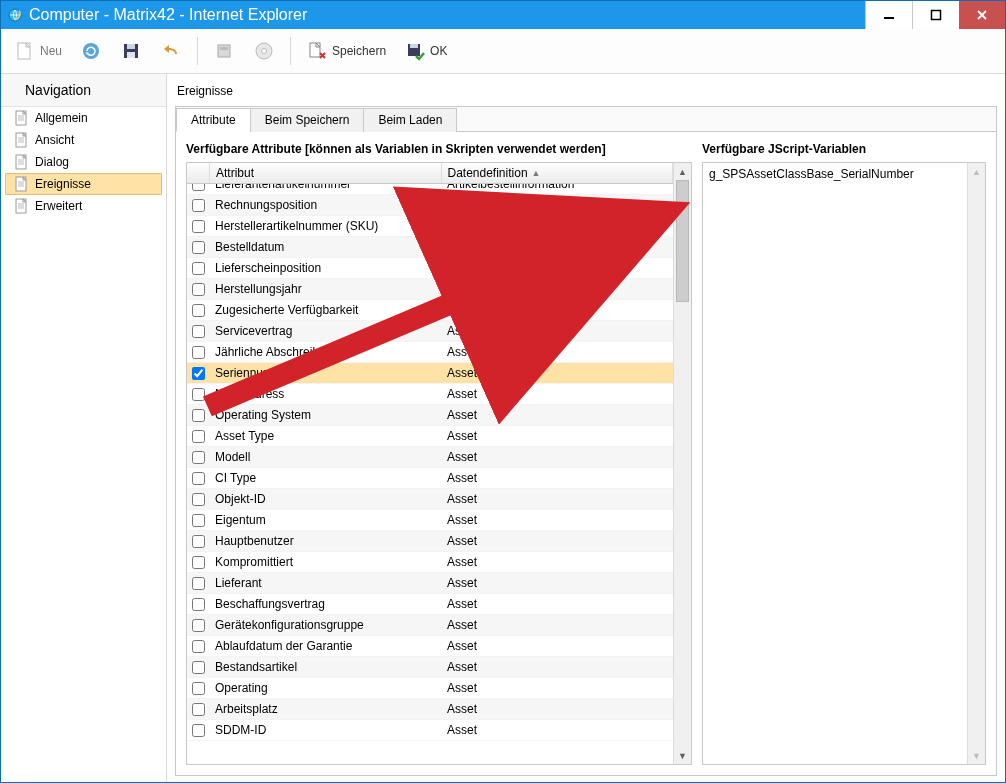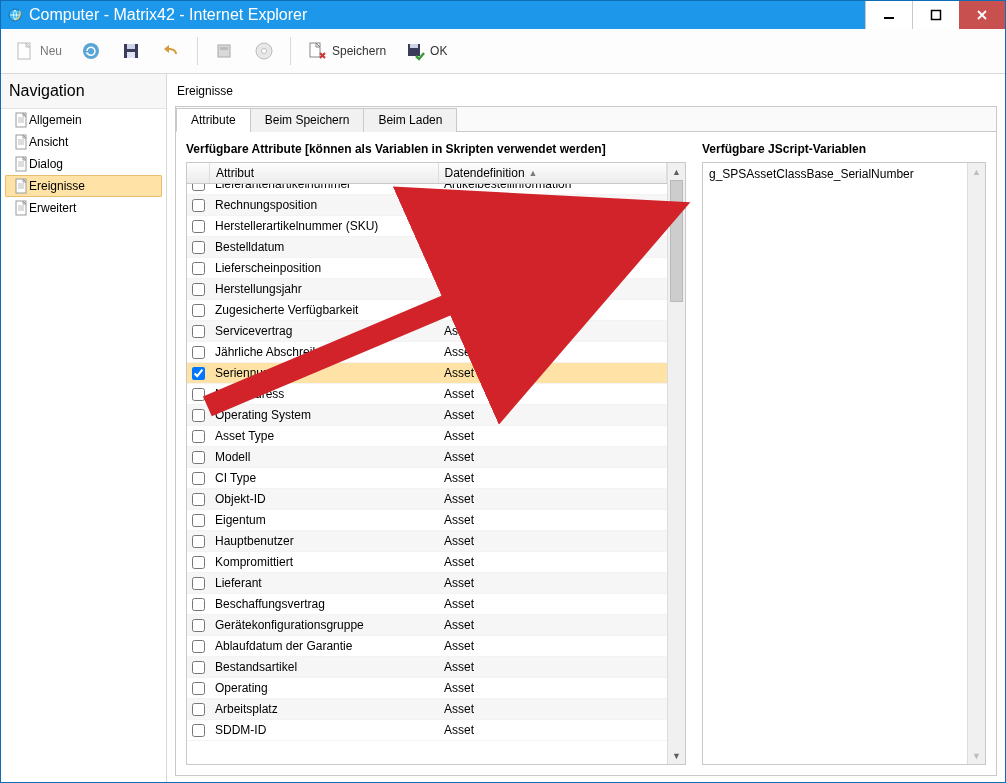--- a/index.html
+++ b/index.html
@@ -14,32 +14,32 @@
 .titlebar .win-btn.min{background:#fff}
 
 .toolbar{height:44px;background:#fdfdfd;border-bottom:1px solid #d9d9d9;display:flex;align-items:center;padding:0 6px;gap:4px}
 .tb-btn{display:flex;align-items:center;gap:4px;padding:4px 6px;border:1px solid transparent;border-radius:2px;color:#777}
 .tb-btn.enabled{color:#333}
 .tb-btn .ico{width:22px;height:22px}
 .tb-sep{width:1px;height:28px;background:#d9d9d9;margin:0 4px}
 
 .body{flex:1;display:flex;min-height:0}
 .nav{width:165px;border-right:1px solid #d9d9d9;display:flex;flex-direction:column}
-.nav-header{padding:8px 8px;font-size:16px;background:#f7f7f7;border-bottom:1px solid #e3e3e3}
-.nav-item{display:flex;align-items:center;gap:0;padding:3px 10px;margin:0 4px;cursor:default}
+.nav-header{padding:8px 24px;font-size:14px;background:#f7f7f7;border-bottom:1px solid #e3e3e3}
+.nav-item{display:flex;align-items:center;gap:6px;padding:3px 10px;margin:0 4px;cursor:default}
 .nav-item.selected{background:#ffe3a6;border:1px solid #e6be6e;border-radius:1px;padding:2px 9px}
 .nav-item .doc-ico{width:14px;height:16px}
 
 .main{flex:1;display:flex;flex-direction:column;padding:6px 8px;min-width:0}
 .main-title{padding:4px 2px 8px 2px;font-size:12px}
 .frame{flex:1;border:1px solid #c9c9c9;display:flex;flex-direction:column;min-height:0}
 .tabs{display:flex;border-bottom:1px solid #c9c9c9;background:#fafafa}
 .tab{padding:4px 14px;border:1px solid #c9c9c9;border-bottom:none;margin-right:-1px;background:#f1f1f1;position:relative;top:1px}
 .tab.active{background:#fff;border-bottom:1px solid #fff}
-.panel{flex:1;display:flex;gap:16px;padding:10px;min-height:0}
+.panel{flex:1;display:flex;gap:10px;padding:10px;min-height:0}
 .col-left{flex:1;display:flex;flex-direction:column;min-width:0}
 .col-right{width:284px;display:flex;flex-direction:column}
 .section-title{font-weight:bold;padding:0 0 6px 0;font-size:12px}
 .grid-wrap{flex:1;border:1px solid #c9c9c9;display:flex;min-height:0}
 .grid{flex:1;overflow:hidden;display:flex;flex-direction:column}
 .grid-head{display:flex;background:linear-gradient(#fdfdfd,#ececec);border-bottom:1px solid #c9c9c9;font-size:12px}
 .gh-check{width:22px;border-right:1px solid #dedede}
 .gh{flex:1;padding:3px 6px;border-right:1px solid #dedede;display:flex;align-items:center;gap:4px}
 .gh.def{flex:1}
 .gh .sort{font-size:9px;color:#7a7a7a}

